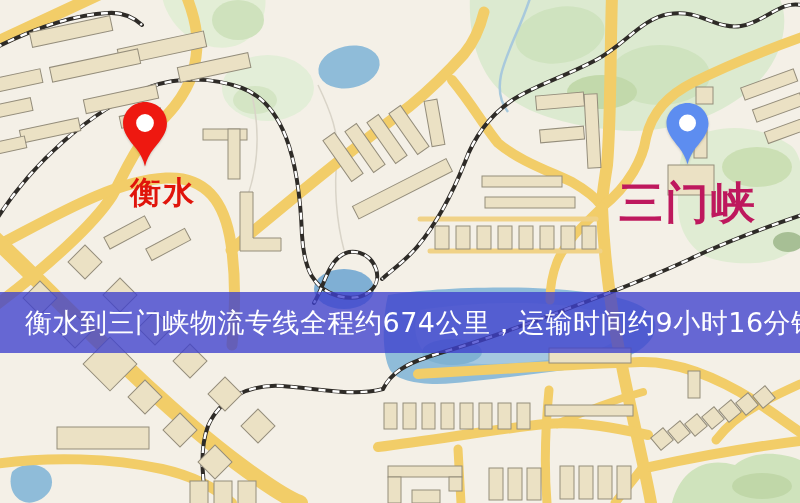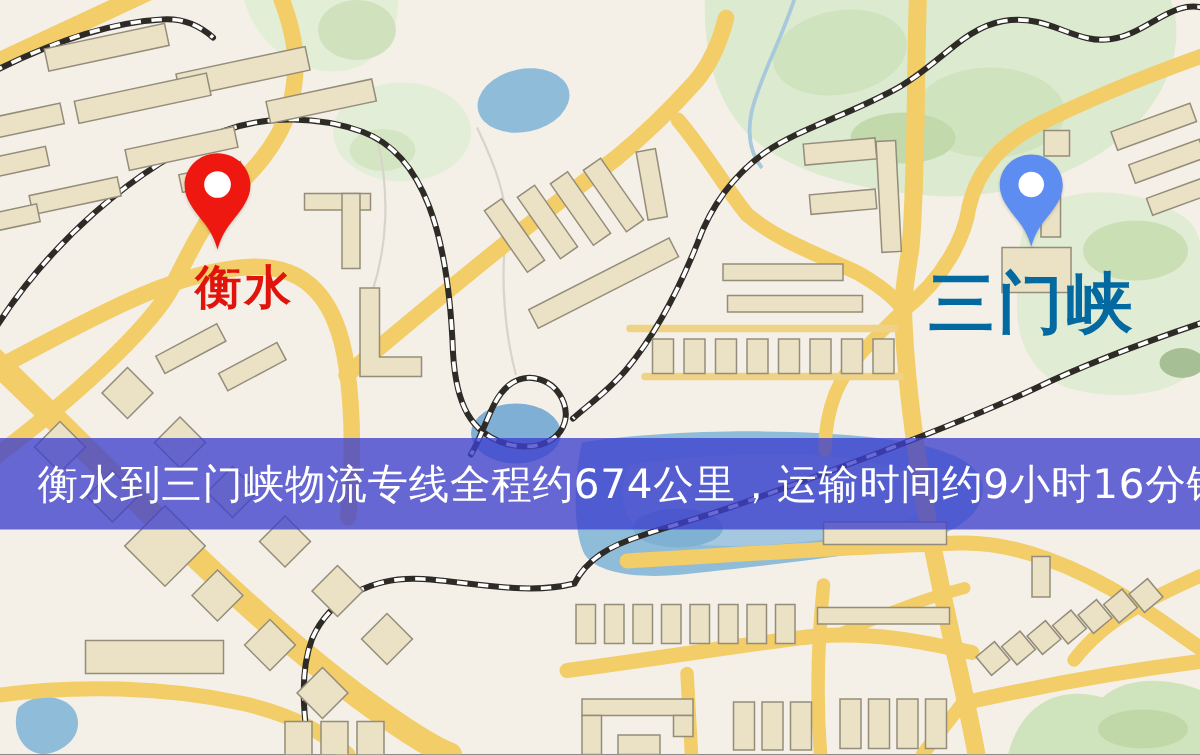--- a/index.html
+++ b/index.html
@@ -15,21 +15,21 @@
   .bld{fill:#ebe1c4;stroke:#948d7b;stroke-width:1;}
   .contour{fill:none;stroke:#d9d4c8;stroke-width:1.5;}
   .pin{position:absolute;display:block;filter:drop-shadow(0 1px 1px rgba(0,0,0,.18));}
   .pin-origin{left:122px;top:101px;width:46px;height:67px;}
   .pin-destination{left:665px;top:102px;width:45px;height:64px;}
   .map-label{
     position:absolute;font-weight:700;line-height:1;white-space:nowrap;
     transform:translateX(-50%);letter-spacing:2px;
   }
   .label-origin{left:141px;top:177px;font-size:31px;color:#e0140b;margin-left:22px;}
-  .label-destination{left:688px;top:181px;font-size:44px;color:#0369a1;}
+  .label-destination{left:688px;top:181px;font-size:44px;color:#be185d;}
   .banner{
     position:absolute;left:0;top:292px;width:800px;height:61px;
     background:rgba(62,64,205,0.78);
     display:flex;align-items:center;
   }
   .banner-text{
     color:#ffffff;font-size:27px;letter-spacing:0.5px;
     padding-left:25px;white-space:nowrap;
   }
 </style>

